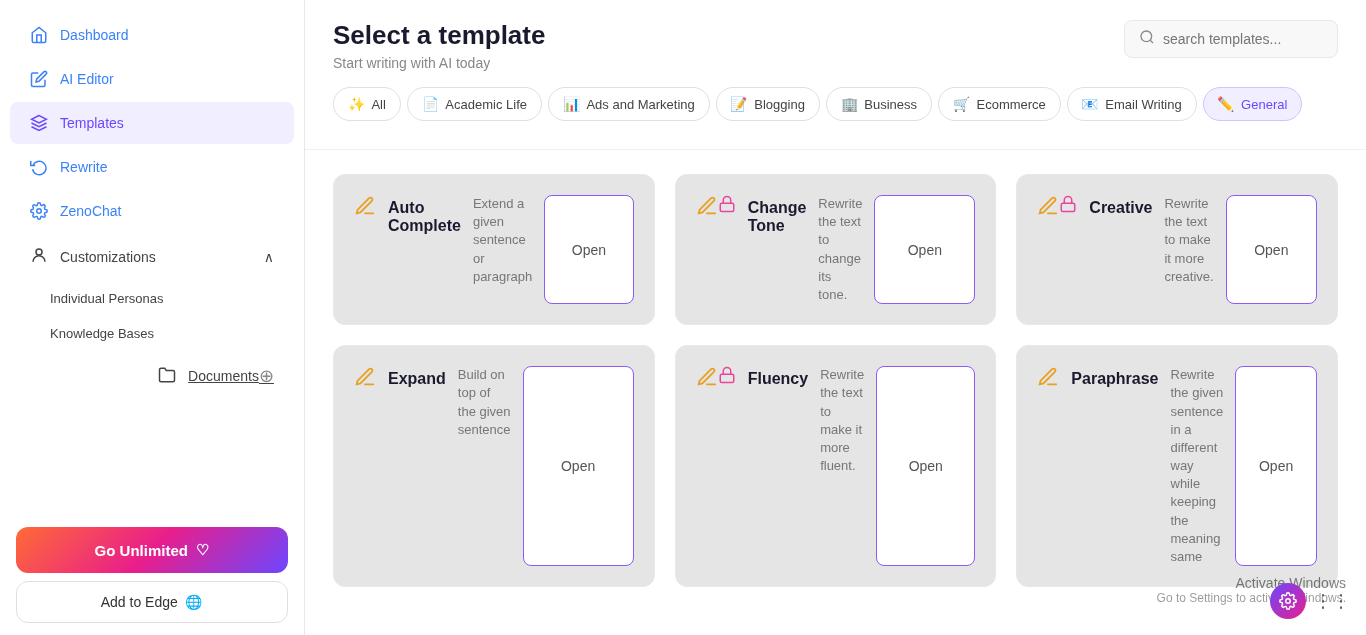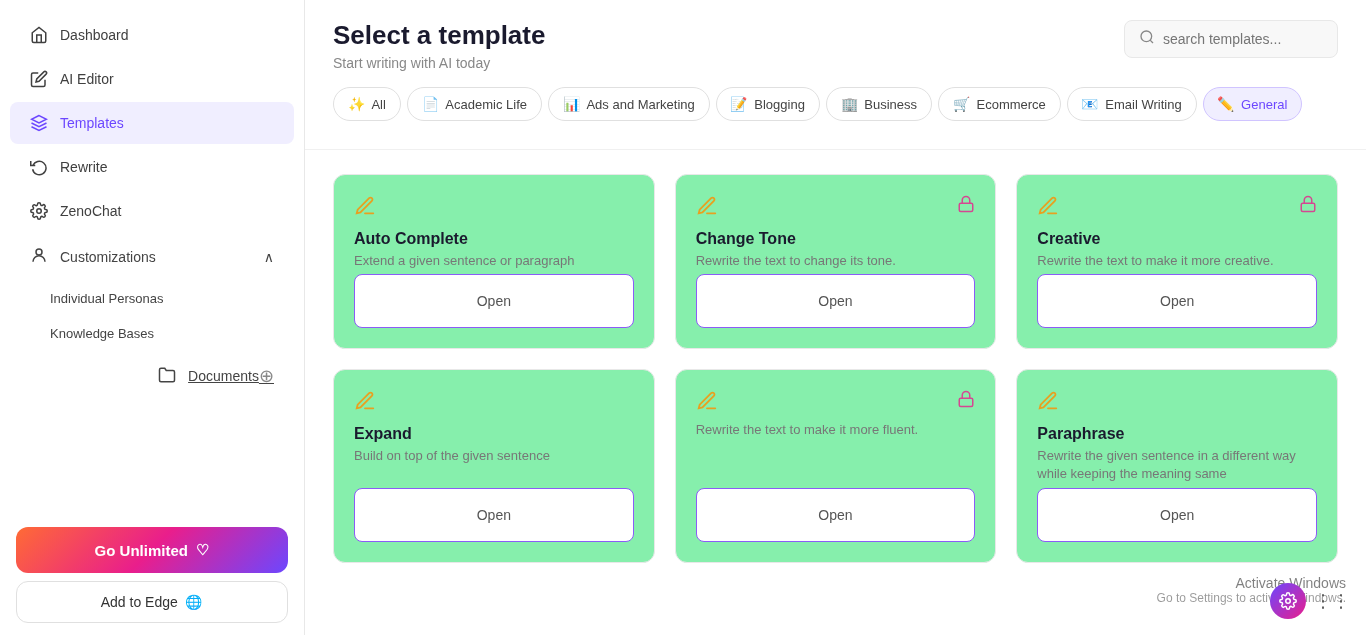--- a/index.html
+++ b/index.html
@@ -55,21 +55,21 @@
       padding: 12px 0;
       overflow-y: auto;
     }
 
     .nav-item {
       display: flex;
       align-items: center;
       gap: 12px;
       padding: 12px 20px;
       cursor: pointer;
-      color: #404040;
+      color: #3b82f6;
       font-size: 14px;
       font-weight: 500;
       border-radius: 8px;
       margin: 2px 10px;
       transition: background 0.15s;
     }
 
     .nav-item.active {
       background: #f0eeff;
       color: #6c47ff;
@@ -265,24 +265,23 @@
       display: grid;
       grid-template-columns: repeat(3, 1fr);
       gap: 20px;
       align-content: start;
     }
 
     .template-card {
       border: 1px solid #e8e8e8;
       border-radius: 12px;
       padding: 20px;
-      background: #86efac;
-      display: flex;
-      flex-direction: column;
-      gap: 4px;
+      background: #e5e5e5;
+      display: flex;
+      gap: 12px;
       position: relative;
     }
 
     .card-top {
       display: flex;
       align-items: flex-start;
       justify-content: space-between;
     }
 
     .card-pen-icon {
@@ -605,20 +604,21 @@
               <path d="M16.5 3.5a2.121 2.121 0 0 1 3 3L7 19l-4 1 1-4L16.5 3.5z" stroke="#e8a020" stroke-width="2" fill="none"></path>
             </svg>
         </span>
         <span class="card-lock-icon">
           <svg width="18" height="18" viewBox="0 0 24 24" fill="none" stroke="#e91e8c" stroke-width="2">
               <rect x="3" y="11" width="18" height="11" rx="2" ry="2"></rect>
               <path d="M7 11V7a5 5 0 0 1 10 0v4"></path>
             </svg>
         </span>
       </div>
+      <div class="card-title">Fluency</div>
       <div class="card-desc">Rewrite the text to make it more fluent.</div>
       <button class="open-btn">Open</button>
     </div>
 
     <div class="template-card">
       <div class="card-top">
         <span class="card-pen-icon">
           <svg width="22" height="22" viewBox="0 0 24 24" fill="none">
               <path d="M12 20h9" stroke="#e8a020" stroke-width="2" stroke-linecap="round"></path>
               <path d="M16.5 3.5a2.121 2.121 0 0 1 3 3L7 19l-4 1 1-4L16.5 3.5z" stroke="#e8a020" stroke-width="2" fill="none"></path>

